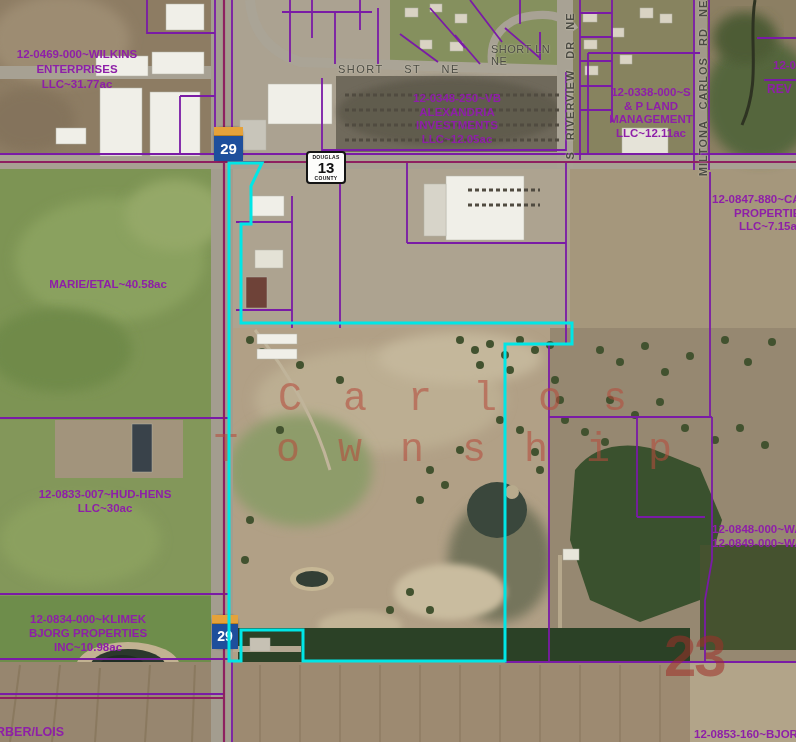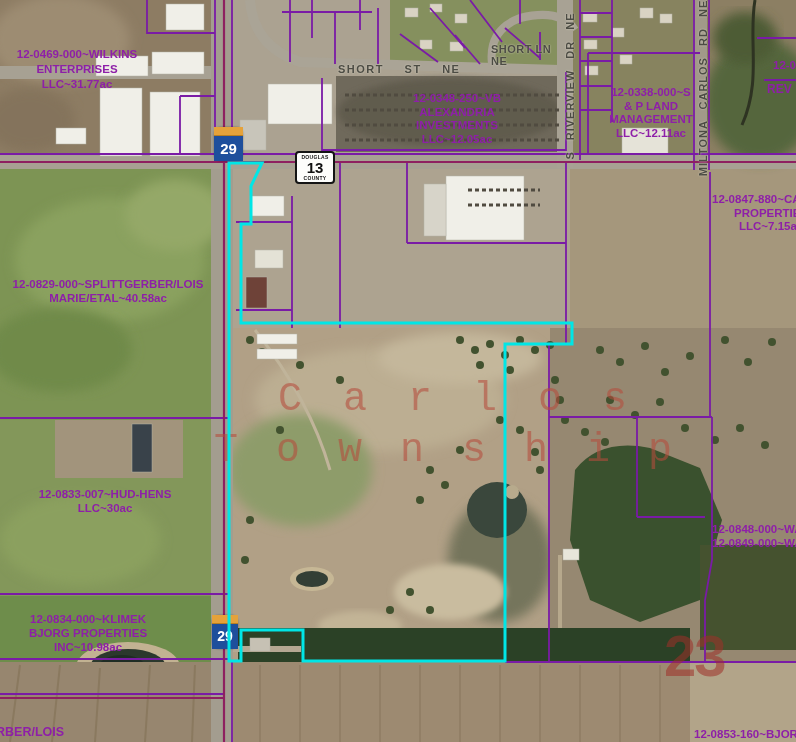--- a/index.html
+++ b/index.html
@@ -8,21 +8,21 @@
     background:#86efac;font-family:"Liberation Sans",sans-serif;
     -webkit-font-smoothing:antialiased;
   }
   #stage svg{position:absolute;left:0;top:0;}
   .lbl{
     position:absolute;color:#8e1fa8;font-weight:bold;font-size:11.5px;
     line-height:13.5px;text-align:center;white-space:nowrap;z-index:6;
   }
   .lbl.left{text-align:left;}
   .street{
-    position:absolute;color:#4c4c44;font-weight:bold;font-size:11px;
+    position:absolute;color:#4c4c44;font-weight:normal;font-size:11px;
     letter-spacing:1.5px;white-space:nowrap;z-index:5;
     text-shadow:0 0 2px rgba(225,219,203,.85);
   }
   .vstreet{
     position:absolute;color:#4c4c44;font-weight:bold;font-size:11px;
     letter-spacing:1px;word-spacing:7px;white-space:nowrap;z-index:5;
     transform:translate(-50%,-50%) rotate(-90deg);
     text-shadow:0 0 2px rgba(225,219,203,.85);
   }
   .township{
@@ -34,21 +34,21 @@
     z-index:4;letter-spacing:-2px;
   }
   .shield{position:absolute;z-index:7;box-shadow:0 0 2px rgba(0,0,0,.4);border-radius:7px;}
   .shield .bar{height:8px;background:#e5a23a;border-bottom:1px solid #b97f20;}
   .shield .body{
     background:#1e4f9c;color:#fff;font-weight:bold;text-align:center;
     font-size:15px;line-height:25px;height:25px;
   }
   .cmark{
     position:absolute;z-index:7;background:#fdfdfb;border:2px solid #141414;
-    border-radius:4px;text-align:center;color:#111;padding:1px 2px;
+    border-radius:4px;text-align:center;color:#111;padding:1px 2px;margin-left:11px;
   }
   .cmark .sm{font-size:5px;font-weight:bold;line-height:6px;letter-spacing:.3px;}
   .cmark .big{font-size:15px;font-weight:bold;line-height:15px;}
   #hl-overlay{z-index:8;pointer-events:none;}
   .ind2{padding-left:22px;}
   .ind3{padding-left:27px;}
 </style>
 </head>
 <body>
 
@@ -261,21 +261,20 @@
     <div>LLC~12.11ac</div>
   </div>
 
   <div class="lbl left" style="left:712px;top:193px;width:150px;">
     <div>12-0847-880~CA</div>
     <div class="ind2">PROPERTIES</div>
     <div class="ind3">LLC~7.15ac</div>
   </div>
 
   <div class="lbl" style="left:8px;top:277px;width:200px;line-height:14px;">
-    <div>12-0829-000~SPLITTGERBER/LOIS</div>
     <div>MARIE/ETAL~40.58ac</div>
   </div>
 
 
   <div class="lbl" style="left:22px;top:487px;width:166px;line-height:14px;">
     <div>12-0833-007~HUD-HENS</div>
     <div>LLC~30ac</div>
   </div>
 
   <div class="lbl" style="left:12px;top:612px;width:152px;line-height:14px;">

